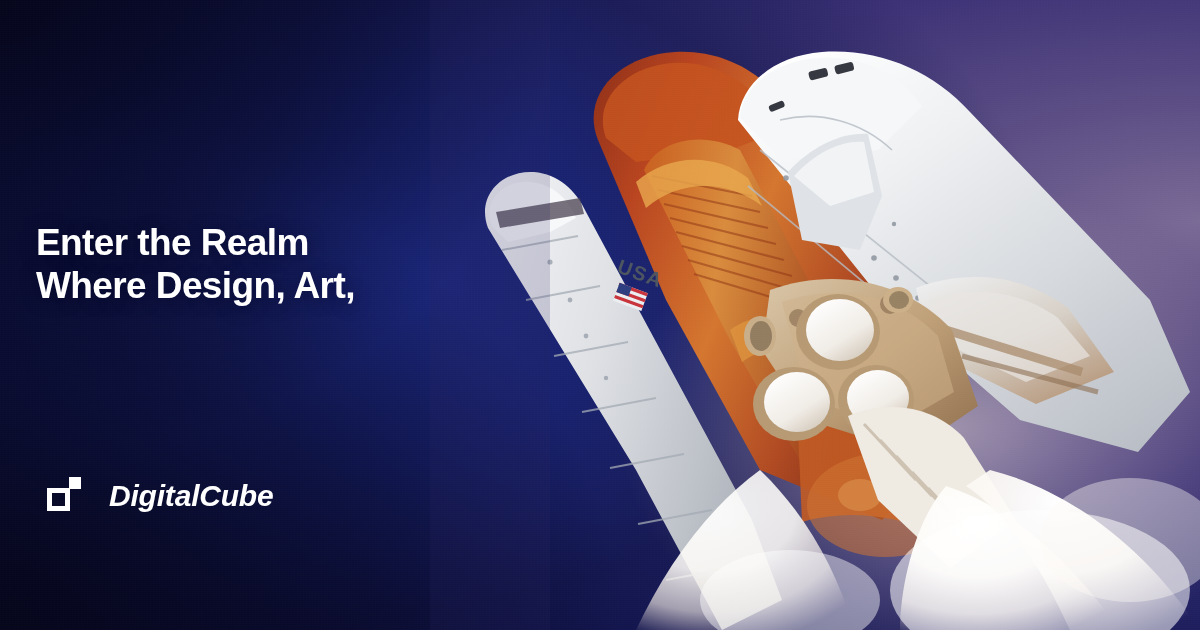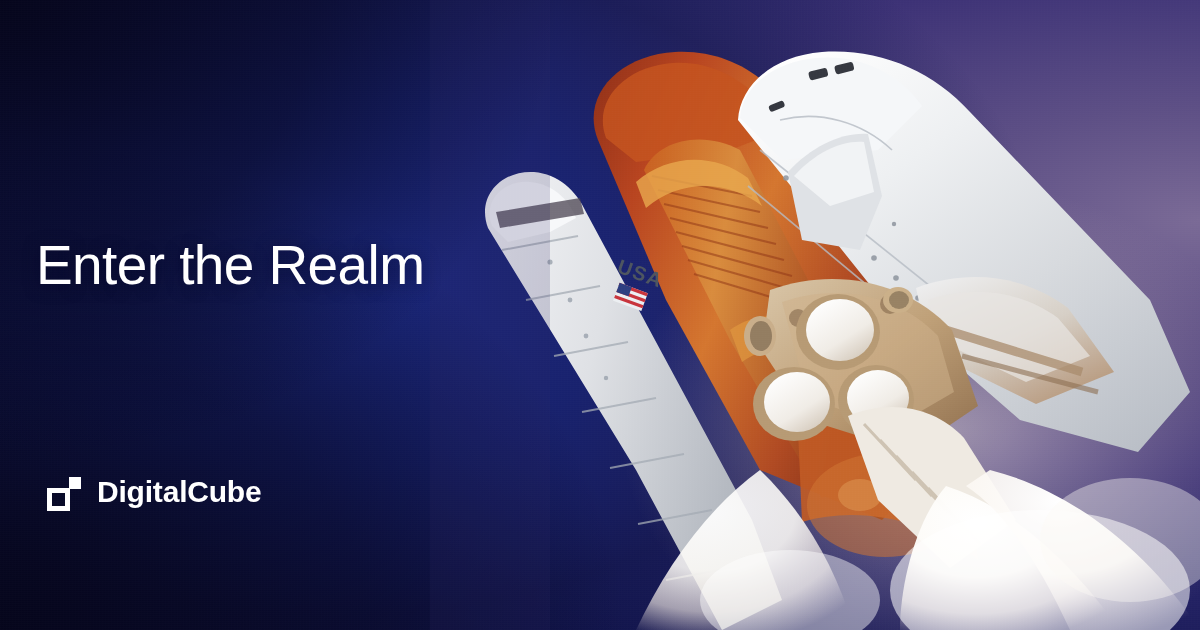--- a/index.html
+++ b/index.html
@@ -48,36 +48,37 @@
     width:770px; height:630px;
   }
   .photo svg{display:block;width:100%;height:100%;}
 
   
   .headline{
     position:absolute;
     left:36px; top:196px;
     width:720px;
     color:#ffffff;
-    font-size:55px;
-    font-weight:400;
+    font-size:37px;
+    font-weight:700;
     line-height:1.175;
     letter-spacing:-0.6px;
     text-shadow:0 2px 16px rgba(4,6,38,0.55);
     white-space:nowrap;
   }
   .headline .line{display:block;}
 
   
   .logo{
     position:absolute;
     left:47px; top:477px;
     display:flex;
-    align-items:flex-start;
-    gap:16px;
+    align-items:flex-end;
+    gap:28px;
+    font-style:italic;
   }
   .logo-mark{
     position:relative;
     width:34px; height:34px;
     flex:0 0 auto;
   }
   .logo-mark .sq-outline{
     position:absolute;
     left:0; bottom:0;
     width:23px; height:23px;
@@ -328,20 +329,21 @@
       </g>
 
       <rect x="0" y="0" width="120" height="630" fill="#2a2566" opacity="0.18"></rect>
     </svg>
   </div>
 
   <div class="sky-grain"></div>
 
   <h1 class="headline">
     <span class="line">Enter the Realm</span>
+    <span class="line">Where Design, Art,</span>
   </h1>
 
   <div class="logo">
     <span class="logo-mark">
       <span class="sq-outline"></span>
       <span class="sq-small"></span>
     </span>
     <span class="logo-text">DigitalCube</span>
   </div>
 

